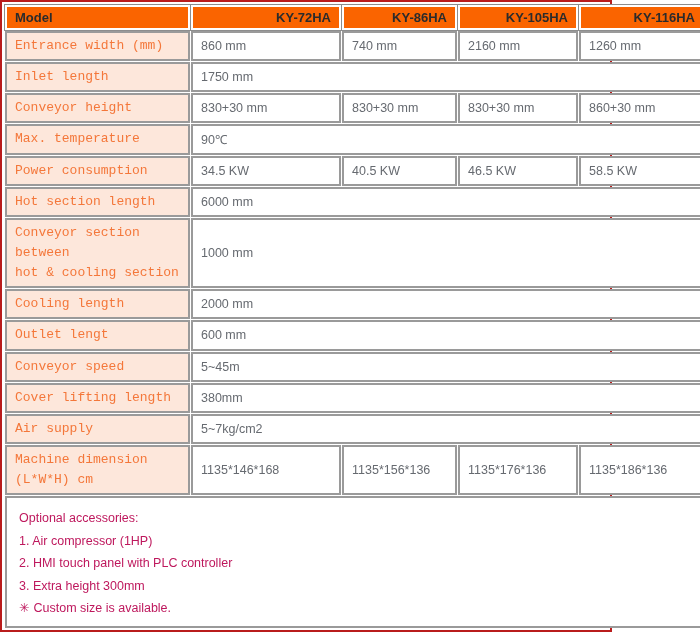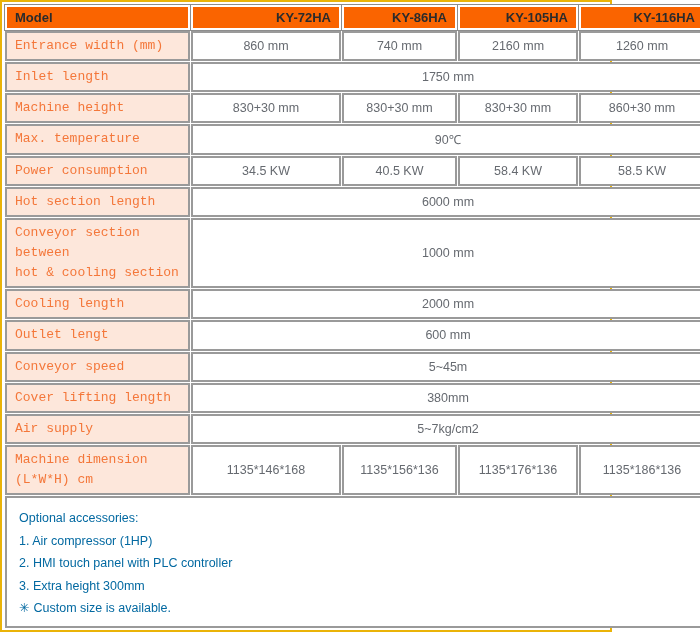--- a/index.html
+++ b/index.html
@@ -11,40 +11,39 @@
     width: 700px;
     height: 632px;
     font-family: "Liberation Sans", sans-serif;
     overflow: hidden;
   }
 
   #spec-table-wrap {
     width: 612px;
     height: 632px;
     box-sizing: border-box;
-    border: 2px solid #eab308;
+    border: 2px solid #b91c1c;
     background: #ffffff;
     padding: 2px;
   }
 
   table.spec {
     width: 100%;
     height: 100%;
     border-collapse: separate;
     border-spacing: 1px;
     table-layout: fixed;
   }
 
   table.spec td {
     border: 2px solid #9a9a9a;
     padding: 3px 8px;
     font-size: 12.5px;
     color: #666a70;
     background: #ffffff;
-    text-align: center;
     vertical-align: middle;
     box-sizing: border-box;
     white-space: nowrap;
     overflow: hidden;
   }
 
   
   table.spec td.hdr {
     background: #fa6400;
     border: 2px solid #ffffff;
@@ -71,21 +70,21 @@
 
   
   table.spec td.notes {
     text-align: left;
     vertical-align: top;
     padding: 9px 10px 6px 10px;
     white-space: normal;
     line-height: 1.0;
   }
   .note-line {
-    color: #0369a1;
+    color: #be185d;
     font-size: 12.5px;
     padding: 5px 0 5px 2px;
   }
   .note-line .ast {
     display: inline-block;
     margin-right: 4px;
   }
 
   .lbl-line { display: block; }
   .lbl-line + .lbl-line { }
@@ -119,37 +118,37 @@
         <td>2160 mm</td>
         <td>1260 mm</td>
       </tr>
 
       <tr>
         <td class="lbl">Inlet length</td>
         <td colspan="4">1750 mm</td>
       </tr>
 
       <tr>
-        <td class="lbl">Machine height</td>
+        <td class="lbl">Conveyor height</td>
         <td>830+30 mm</td>
         <td>830+30 mm</td>
         <td>830+30 mm</td>
         <td>860+30 mm</td>
       </tr>
 
       <tr>
         <td class="lbl">Max. temperature</td>
         <td colspan="4">90℃</td>
       </tr>
 
       <tr>
         <td class="lbl">Power consumption</td>
         <td>34.5 KW</td>
         <td>40.5 KW</td>
-        <td>58.4 KW</td>
+        <td>46.5 KW</td>
         <td>58.5 KW</td>
       </tr>
 
       <tr>
         <td class="lbl">Hot section length</td>
         <td colspan="4">6000 mm</td>
       </tr>
 
       <tr>
         <td class="lbl">

